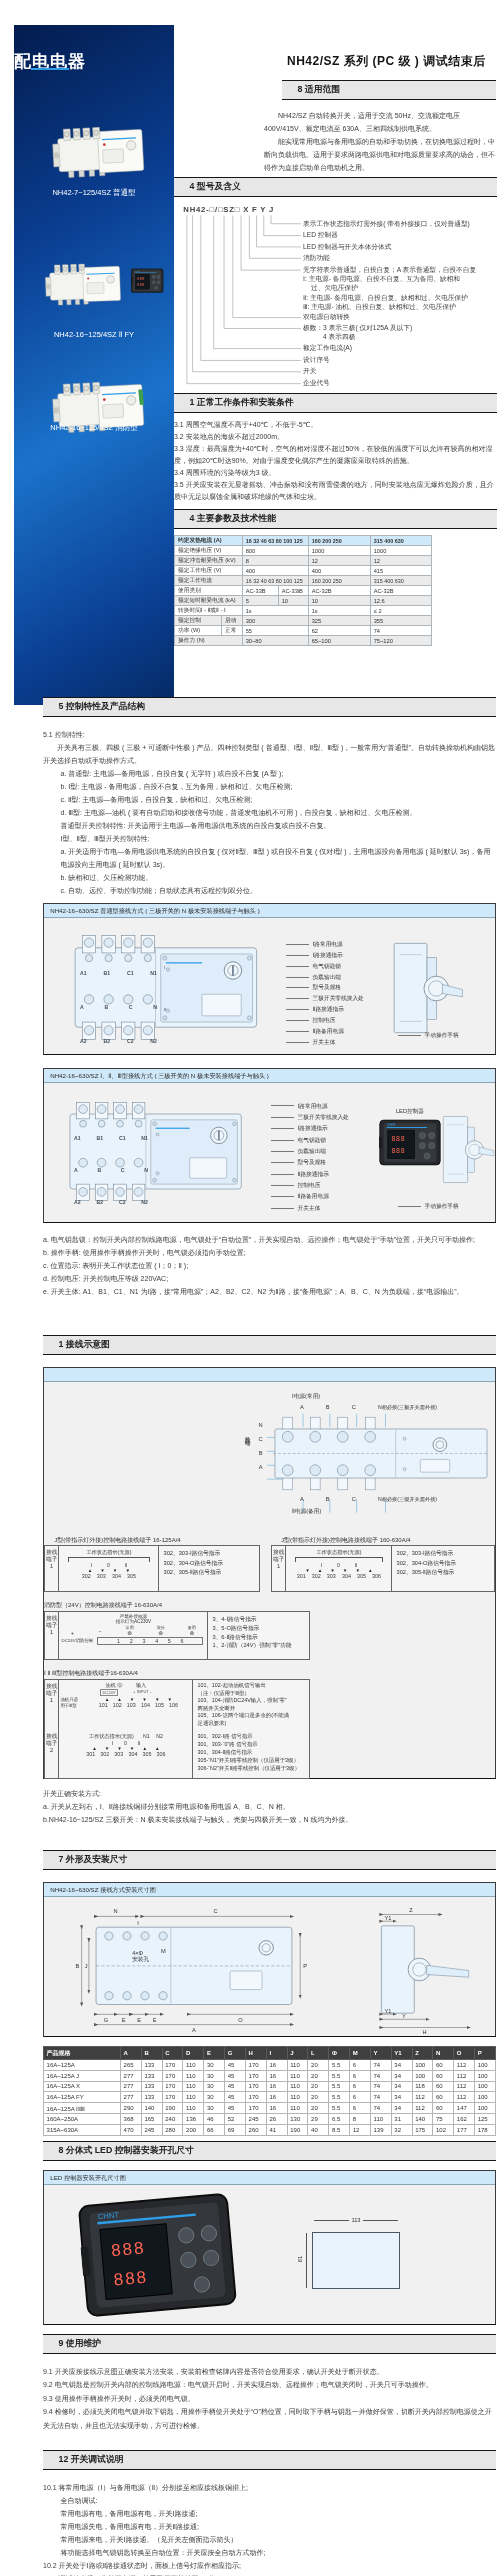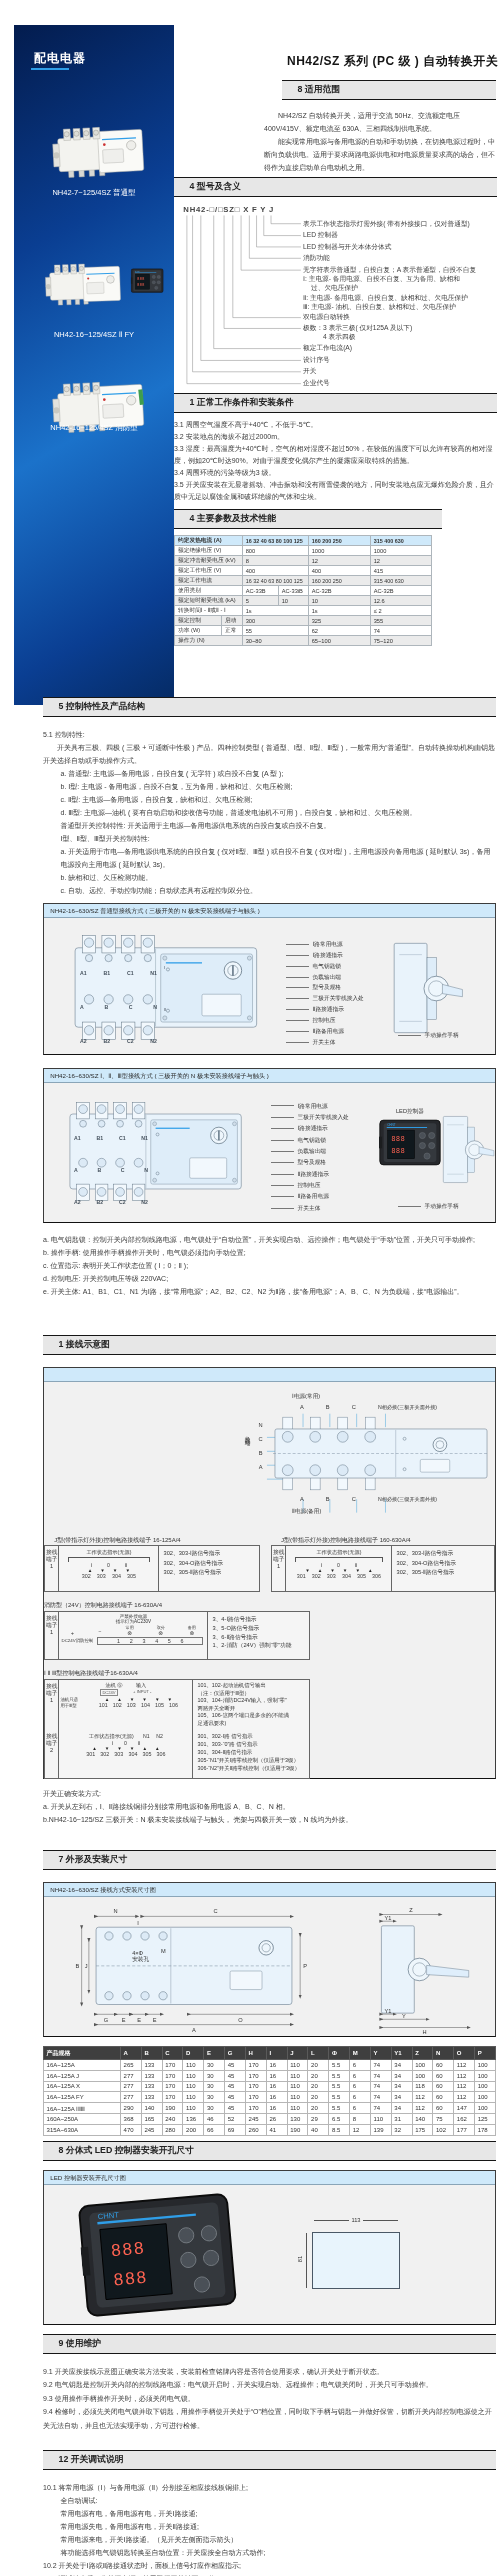--- a/index.html
+++ b/index.html
@@ -3,21 +3,21 @@
 <meta charset="utf-8">
 <style>
 html,body{margin:0;padding:0}
 body{width:500px;height:2617px;position:relative;background:#fff;font-family:"Liberation Sans","DejaVu Sans",sans-serif;color:#3a3a3a}
 .abs{position:absolute}
 .sec-h{position:absolute;box-sizing:border-box;height:19.6px;background:#e7e7e7;border-top:1.5px solid #161616;border-bottom:1px solid #161616;font-size:8.8px;font-weight:bold;color:#222;line-height:16.5px;padding-left:15.5px}
 .txt{position:absolute;font-size:7px;line-height:13px;color:#3a3a3a}
 .ind2{text-indent:2em}
 .pad1{padding-left:17.5px}
 .sidebar{position:absolute;left:14px;top:25px;width:160px;height:680px;background:linear-gradient(150deg,#031c4e 0%,#0a3e92 30%,#1b72ca 58%,#0a3e92 85%,#052a63 100%)}
-.sb-title{position:absolute;left:0;top:25px;width:72px;text-align:right;color:#fff;font-size:12px;font-weight:bold;letter-spacing:1px}
+.sb-title{position:absolute;left:0;top:25px;width:72px;text-align:left;color:#fff;font-size:17px;font-weight:bold;letter-spacing:1px}
 .sb-line{position:absolute;left:17px;top:43px;width:38px;height:2.1px;background:#2f9ee8}
 .sb-cap{position:absolute;left:0;width:100%;text-align:center;color:#fff;font-size:7.5px}
 .sb-ph{position:absolute}
 .main-title{position:absolute;left:287px;top:53px;font-size:12px;font-weight:bold;color:#151515;letter-spacing:0.5px}
 .s2lab{position:absolute;font-size:6.7px;color:#3d3d3d;white-space:nowrap}
 .figbox{position:absolute;box-sizing:border-box;background:#f1f1f1;border:0.5px solid #3c3c3c;border-bottom:1px solid #111}
 .fighead{height:13.4px;background:#cfe9fa;border-bottom:0.5px solid #8aa5b8;font-size:6.2px;line-height:13px;padding-left:6.2px;color:#2c2c2c}
 .figc{position:relative;width:100%;height:calc(100% - 13.4px)}
 .callout{position:absolute;font-size:5.7px;color:#333;white-space:nowrap}
 .callout::before{content:"";display:inline-block;width:23px;height:0.5px;background:#777;vertical-align:2.1px;margin-right:3.6px}
@@ -208,21 +208,21 @@
 
   <svg class="sb-ph" style="left:35px;top:348px" width="103" height="64" viewBox="0 0 200 124">
     <g transform="rotate(-3 100 62)">
         <use href="#sym-photo" x="0" y="2" width="200" height="120"></use>
         <rect x="176" y="40" width="8" height="30" fill="#3f9d4e" transform="rotate(-3 100 62)"></rect>
       </g>
   </svg>
   <div class="sb-cap" style="top:398px">NH42-16~125/4SZ 消防型</div>
 </div>
 
-<div class="main-title">NH42/SZ 系列 (PC 级 ) 自动转换开关</div>
+<div class="main-title">NH42/SZ 系列 (PC 级 ) 调试结束后</div>
 
 <div class="sec-h" style="left:282px;top:80px;width:214px">8 适用范围</div>
 <div class="txt" style="left:264px;top:109px;width:233px">
   <p class="ind2" style="margin:0">NH42/SZ 自动转换开关，适用于交流 50Hz、交流额定电压 400V/415V、额定电流至 630A、三相四线制供电系统。</p>
   <p class="ind2" style="margin:0">能实现常用电源与备用电源的自动和手动切换，在切换电源过程时，中断向负载供电。适用于要求两路电源供电和对电源质量要求高的场合，但不得作为直接启动单台电动机之用。</p>
   <p class="ind2" style="margin:0">符合标准: IEC 60947-6-1 和 GB/T 14048.11。</p>
 </div>
 
 <div class="sec-h" style="left:174px;top:177px;width:323px">4 型号及含义</div>
 <div class="abs" style="left:174px;top:204px;width:323px;height:187px">
@@ -262,21 +262,21 @@
 
 <div class="sec-h" style="left:174px;top:393px;width:323px">1 正常工作条件和安装条件</div>
 <div class="txt" style="left:174px;top:419px;width:323px;line-height:12px">
   <div>3.1 周围空气温度不高于+40℃，不低于-5℃。</div>
   <div>3.2 安装地点的海拔不超过2000m。</div>
   <div>3.3 湿度：最高温度为+40℃时，空气的相对湿度不超过50%，在较低的温度下可以允许有较高的相对湿度，例如20℃时达90%。对由于温度变化偶尔产生的凝露应采取特殊的措施。</div>
   <div>3.4 周围环境的污染等级为3 级。</div>
   <div>3.5 开关应安装在无显著摇动、冲击振动和没有雨雪侵袭的地方，同时安装地点应无爆炸危险介质，且介质中无足以腐蚀金属和破坏绝缘的气体和尘埃。</div>
 </div>
 
-<div class="sec-h" style="left:174px;top:509px;width:268px">4 主要参数及技术性能</div>
+<div class="sec-h" style="left:174px;top:509px;width:323px">4 主要参数及技术性能</div>
 <table class="t4 abs" style="left:174px;top:535px;width:257px">
   <colgroup>
       <col style="width:47px">
       <col style="width:20.6px">
       <col style="width:36px">
       <col style="width:30px">
       <col style="width:62px">
       <col style="width:61px">
     </colgroup>
   <tbody>

